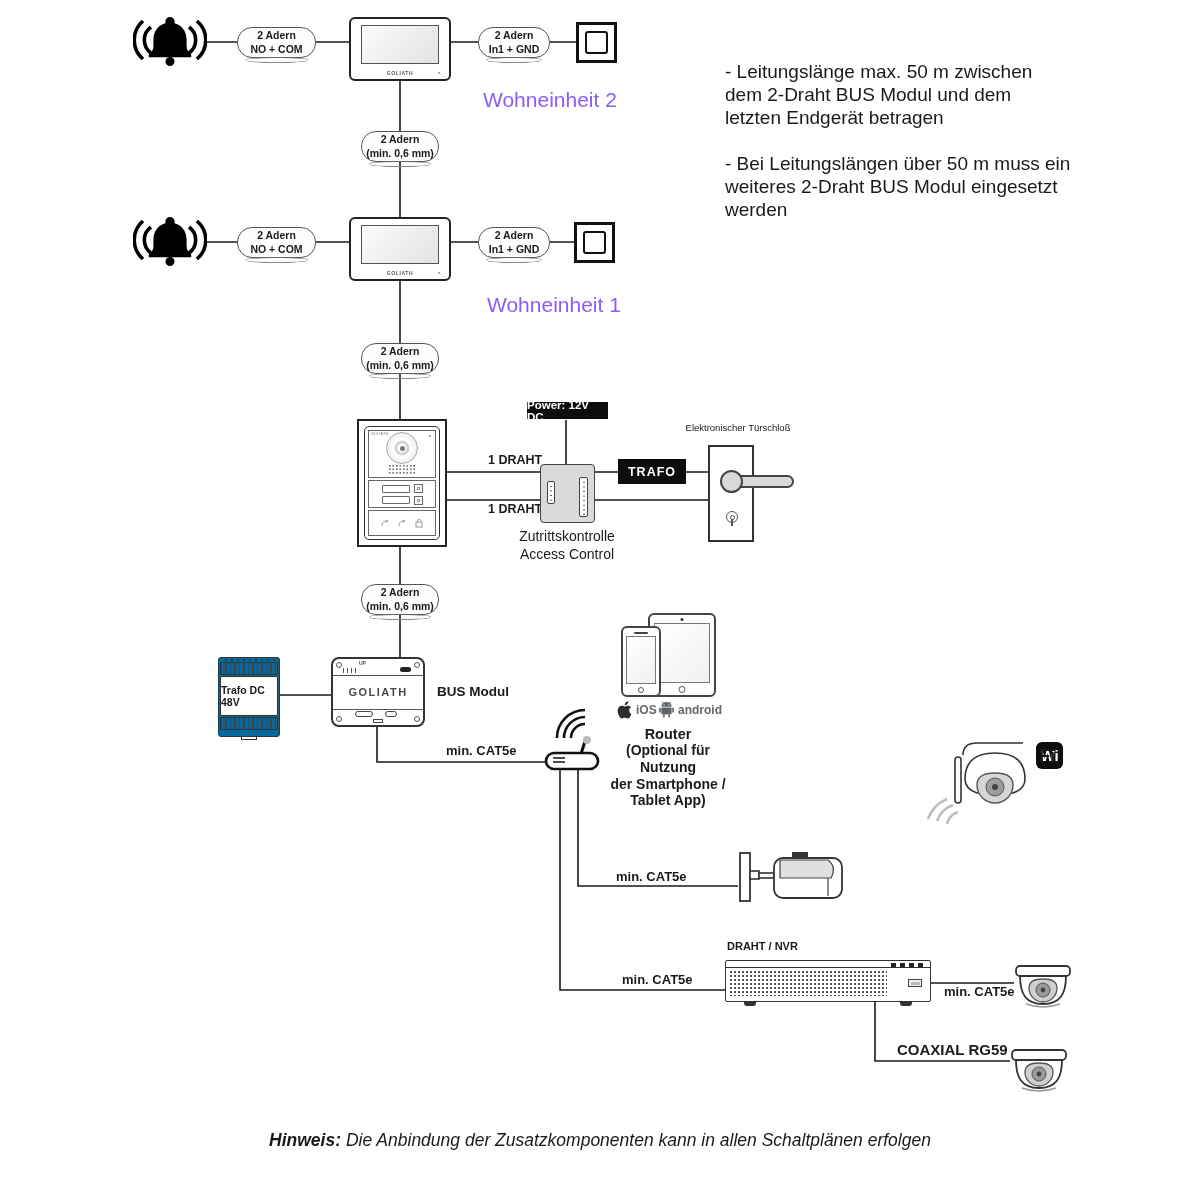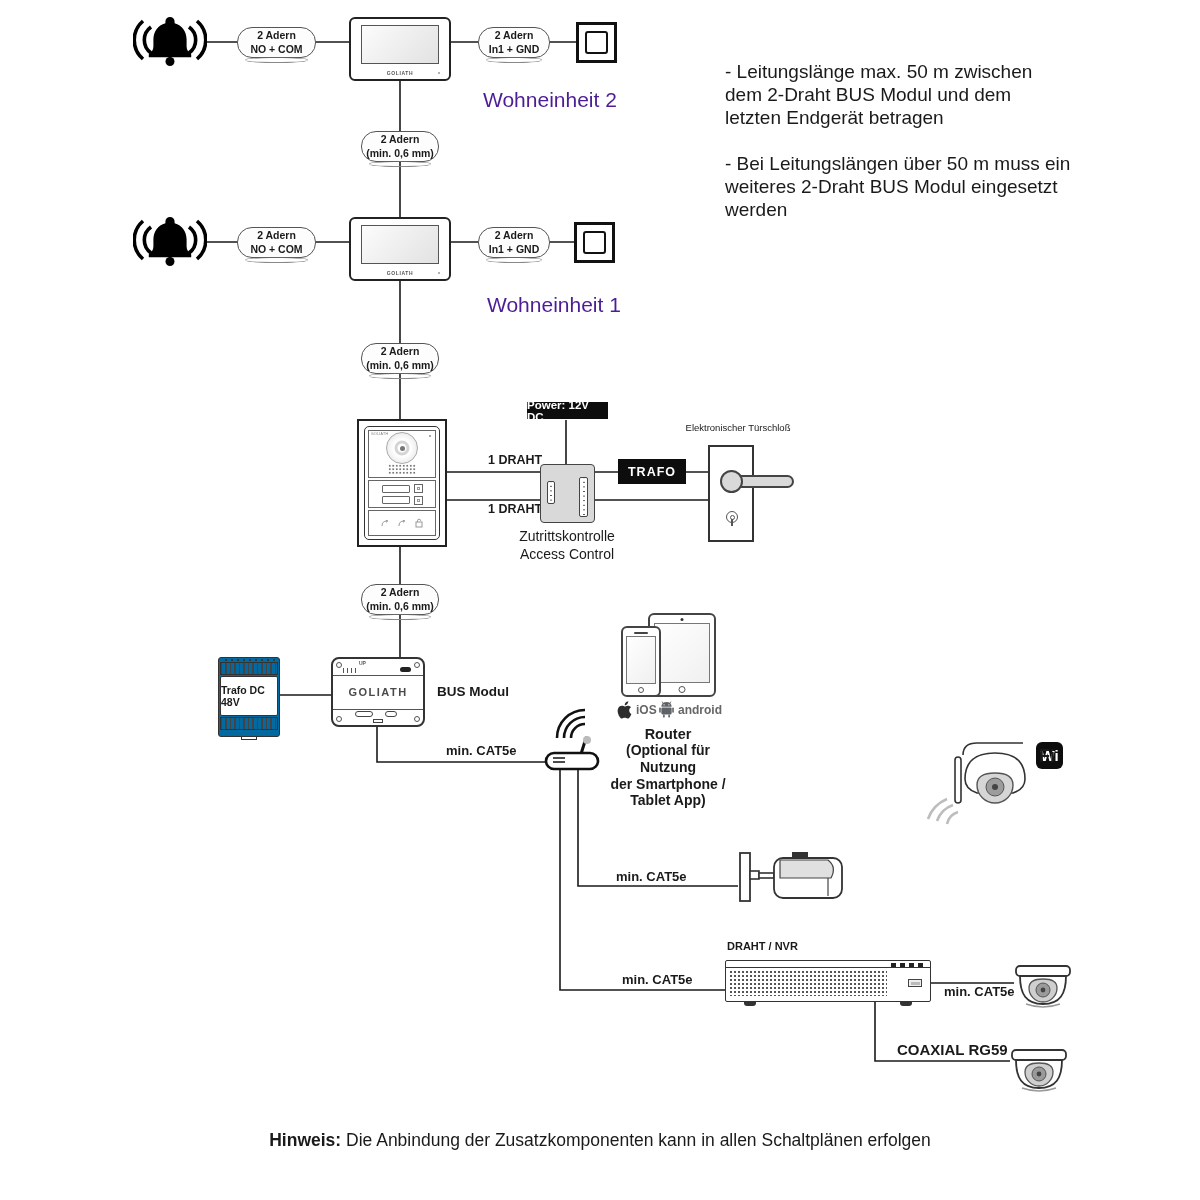--- a/index.html
+++ b/index.html
@@ -26,21 +26,21 @@
   .monitor .screen { position:absolute; left:10px; right:10px; top:6px; bottom:15px;
                      background:linear-gradient(135deg,#fcfcfc 0%,#ececec 60%,#e2e2e2 100%); border:1px solid #555; }
   .monitor .brand { position:absolute; left:0; right:0; bottom:3px; text-align:center;
                     font-size:5px; letter-spacing:.6px; color:#555; font-weight:bold; }
   .monitor .led { position:absolute; right:9px; bottom:5px; width:2.5px; height:2.5px; background:#999; border-radius:50%; }
 
   
   .switch { position:absolute; width:41px; height:41px; border:3px solid #111; background:#fff; }
   .switch .inner { position:absolute; inset:6px; border:2.5px solid #111; border-radius:3px; }
 
-  .unit-label { position:absolute; font-size:21px; color:#4c1d95; white-space:nowrap; }
+  .unit-label { position:absolute; font-size:21px; color:#8b5cf6; white-space:nowrap; }
 
   
   .doorstation { position:absolute; width:90px; height:128px; border:2px solid #222; background:#fff; z-index:3; }
   .doorstation .panel { position:absolute; inset:5px; border:1.5px solid #333; border-radius:5px; padding:3px; }
   .ds-sec { border:1px solid #666; position:relative; }
   .ds-cam-sec { height:48px; margin-bottom:2px; }
   .ds-brand { position:absolute; left:2px; top:1px; font-size:3.5px; color:#777; letter-spacing:.3px; }
   .ds-dot { position:absolute; right:4px; top:4px; width:2px; height:2px; border-radius:50%; background:#888; }
   .cam-outer { position:absolute; left:50%; top:17px; transform:translate(-50%,-50%); width:32px; height:32px;
                border-radius:50%; background:radial-gradient(circle,#fff 40%,#eee 70%,#e6e6e6 100%); border:1px solid #aaa; }
@@ -129,21 +129,21 @@
   .nvr { position:absolute; width:206px; height:42px; border:1.5px solid #333; border-radius:2px; background:#fff; z-index:3; }
   .nvr .topbar { position:absolute; left:0; right:0; top:0; height:7px; border-bottom:1px solid #333; }
   .nvr .leds { position:absolute; right:5px; top:2px; width:34px; height:4px;
                background-image:repeating-linear-gradient(90deg,#222 0 5px, transparent 5px 9px); }
   .nvr .mesh { position:absolute; left:3px; top:9px; bottom:5px; width:158px;
                background-image:radial-gradient(#555 0.8px, transparent 1px); background-size:4px 4px; }
   .nvr .btn { position:absolute; right:8px; top:18px; width:14px; height:8px; border:1px solid #444; background:#eee; }
   .nvr .btn::after { content:""; position:absolute; inset:1.5px; background:#bbb; }
   .nvr .foot { position:absolute; bottom:-5px; width:12px; height:5px; background:#333; border-radius:0 0 3px 3px; }
 
-  .footer { position:absolute; left:0; right:0; top:1130px; text-align:center; font-size:17.5px; }
+  .footer { position:absolute; left:0; right:0; top:1130px; text-align:center; font-size:17.5px;font-style:italic; }
   .footer b { font-weight:bold; }
 </style>
 </head>
 <body>
 
 <div class="stage">
 
   <svg class="wires" width="1200" height="1200">
     <path d="M205,42 H237 M316,42 H349 M451,42 H478 M550,42 H576
              M205,242 H238 M316,242 H349 M451,242 H478 M550,242 H574

